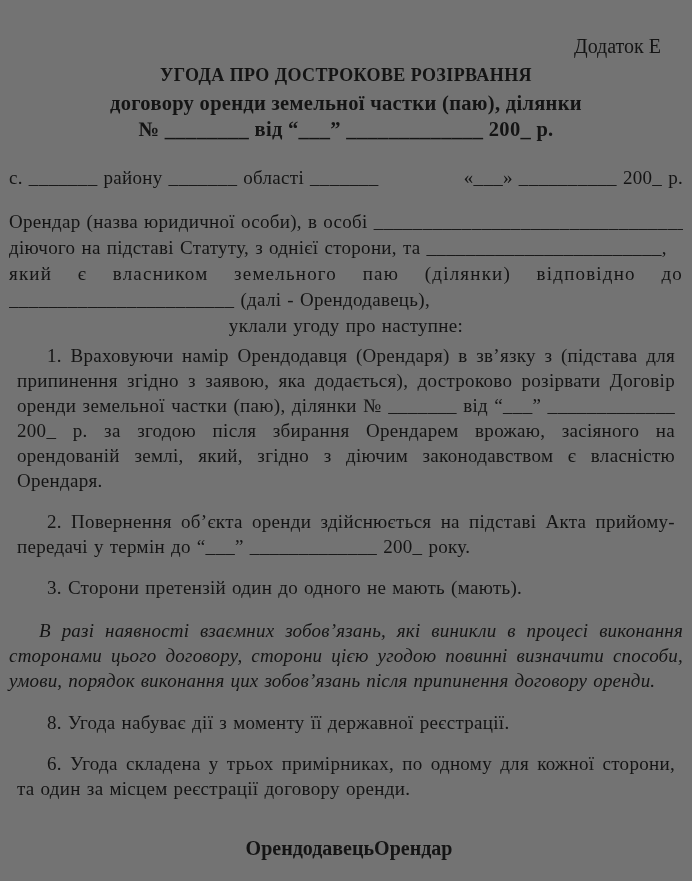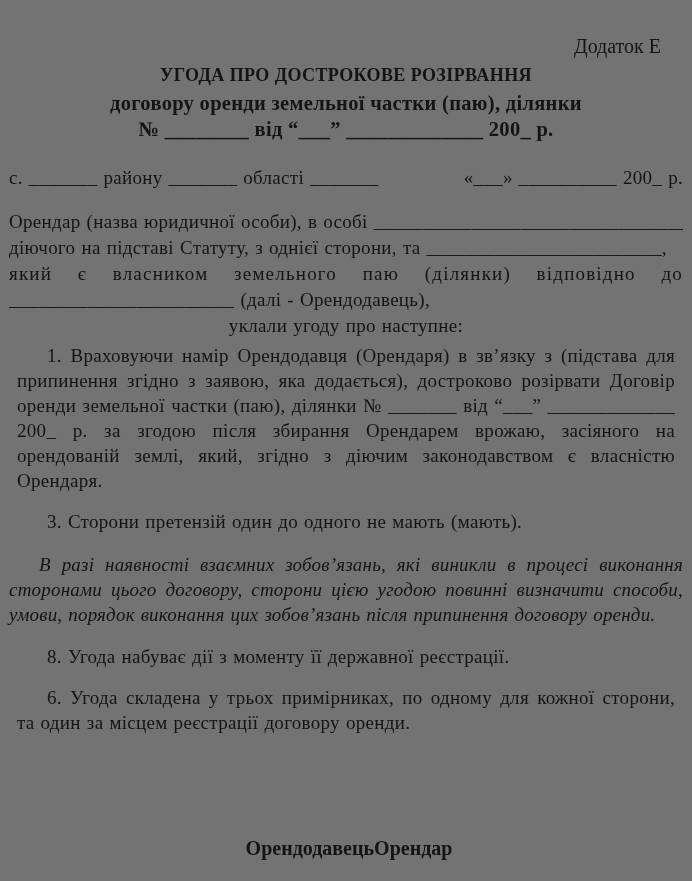--- a/index.html
+++ b/index.html
@@ -124,20 +124,21 @@
     <div class="pline">Орендар (назва юридичної особи), в особі ________________________________</div>
     <div class="pline">діючого на підставі Статуту, з однієї сторони, та ________________________,</div>
     <div class="pline stretch">який є власником земельного паю (ділянки) відповідно до</div>
     <div class="pline">_______________________ (далі - Орендодавець),</div>
   </div>
 
   <div class="intro bodytext">уклали угоду про наступне:</div>
 
   <p class="clause bodytext first">1. Враховуючи намір Орендодавця (Орендаря) в зв’язку з (підстава для припинення згідно з заявою, яка додається), достроково розірвати Договір оренди земельної частки (паю), ділянки № _______ від “___” _____________ 200_ р. за згодою після збирання Орендарем врожаю, засіяного на орендованій землі, який, згідно з діючим законодавством є власністю Орендаря.</p>
 
+  <p class="clause bodytext">2. Повернення об’єкта оренди здійснюється на підставі Акта прийому-передачі у термін до “___” _____________ 200_ року.</p>
 
   <p class="clause bodytext">3. Сторони претензій один до одного не мають (мають).</p>
 
   <p class="note-italic bodytext">В разі наявності взаємних зобов’язань, які виникли в процесі виконання сторонами цього договору, сторони цією угодою повинні визначити способи, умови, порядок виконання цих зобов’язань після припинення договору оренди.</p>
 
   <p class="clause bodytext">8. Угода набуває дії з моменту її державної реєстрації.</p>
 
 
   <p class="clause bodytext">6. Угода складена у трьох примірниках, по одному для кожної сторони, та один за місцем реєстрації договору оренди.</p>
 

